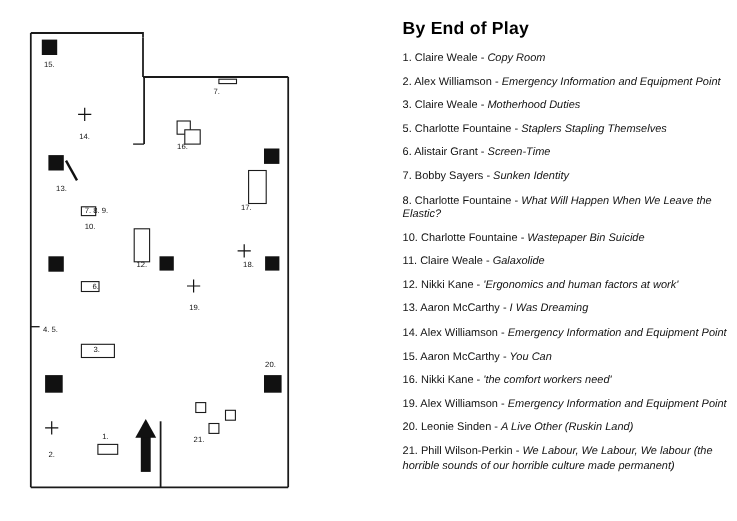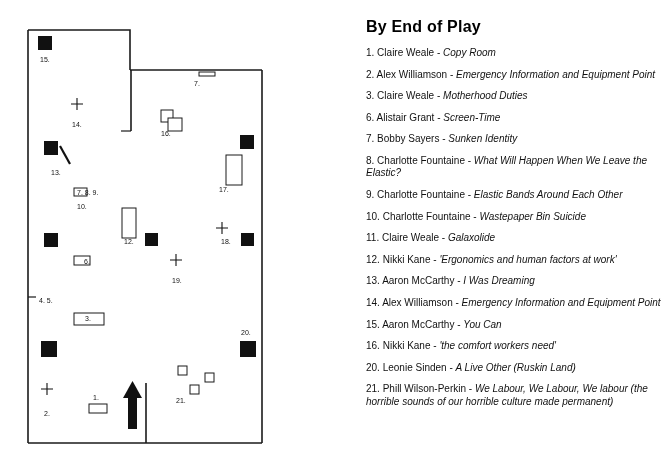--- a/index.html
+++ b/index.html
@@ -159,29 +159,30 @@
     <div class="plan-label" style="left:176px; top:397px;">21.</div>
     <div class="plan-label" style="left:44px; top:410px;">2.</div>
   </div>
 
   <div id="list-panel">
     <h1 id="list-title">By End of Play</h1>
     <ol id="entries">
         <li><span class="num">1.</span><span class="who"> Claire Weale</span><span class="sep"> - </span><span class="work">Copy Room</span></li>
         <li><span class="num">2.</span><span class="who"> Alex Williamson</span><span class="sep"> - </span><span class="work">Emergency Information and Equipment Point</span></li>
         <li><span class="num">3.</span><span class="who"> Claire Weale</span><span class="sep"> - </span><span class="work">Motherhood Duties</span></li>
+        <li><span class="num">5.</span><span class="who"> Charlotte Fountaine</span><span class="sep"> - </span><span class="work">Staplers Stapling Themselves</span></li>
         <li><span class="num">6.</span><span class="who"> Alistair Grant</span><span class="sep"> - </span><span class="work">Screen-Time</span></li>
         <li><span class="num">7.</span><span class="who"> Bobby Sayers</span><span class="sep"> - </span><span class="work">Sunken Identity</span></li>
         <li><span class="num">8.</span><span class="who"> Charlotte Fountaine</span><span class="sep"> - </span><span class="work">What Will Happen When We Leave the Elastic?</span></li>
-        <li><span class="num">9.</span><span class="who"> Charlotte Fountaine</span><span class="sep"> -  </span><span class="work">Elastic Bands Around Each Other</span></li>
         <li><span class="num">10.</span><span class="who"> Charlotte Fountaine</span><span class="sep"> - </span><span class="work">Wastepaper Bin Suicide</span></li>
         <li><span class="num">11.</span><span class="who"> Claire Weale</span><span class="sep"> - </span><span class="work">Galaxolide</span></li>
         <li><span class="num">12.</span><span class="who"> Nikki Kane</span><span class="sep"> - </span><span class="work">'Ergonomics and human factors at work'</span></li>
         <li><span class="num">13.</span><span class="who"> Aaron McCarthy</span><span class="sep"> - </span><span class="work">I Was Dreaming</span></li>
         <li><span class="num">14.</span><span class="who"> Alex Williamson</span><span class="sep"> - </span><span class="work">Emergency Information and Equipment Point</span></li>
         <li><span class="num">15.</span><span class="who"> Aaron McCarthy</span><span class="sep"> - </span><span class="work">You Can</span></li>
         <li><span class="num">16.</span><span class="who"> Nikki Kane</span><span class="sep"> - </span><span class="work">'the comfort workers need'</span></li>
+        <li><span class="num">19.</span><span class="who"> Alex Williamson</span><span class="sep"> - </span><span class="work">Emergency Information and Equipment Point</span></li>
         <li><span class="num">20.</span><span class="who"> Leonie Sinden</span><span class="sep"> - </span><span class="work">A Live Other (Ruskin Land)</span></li>
         <li><span class="num">21.</span><span class="who"> Phill Wilson-Perkin</span><span class="sep"> - </span><span class="work">We Labour, We Labour, We labour (the horrible sounds of our horrible culture made permanent)</span></li>
       </ol>
   </div>
 
 </div>
 
 </body></html>

